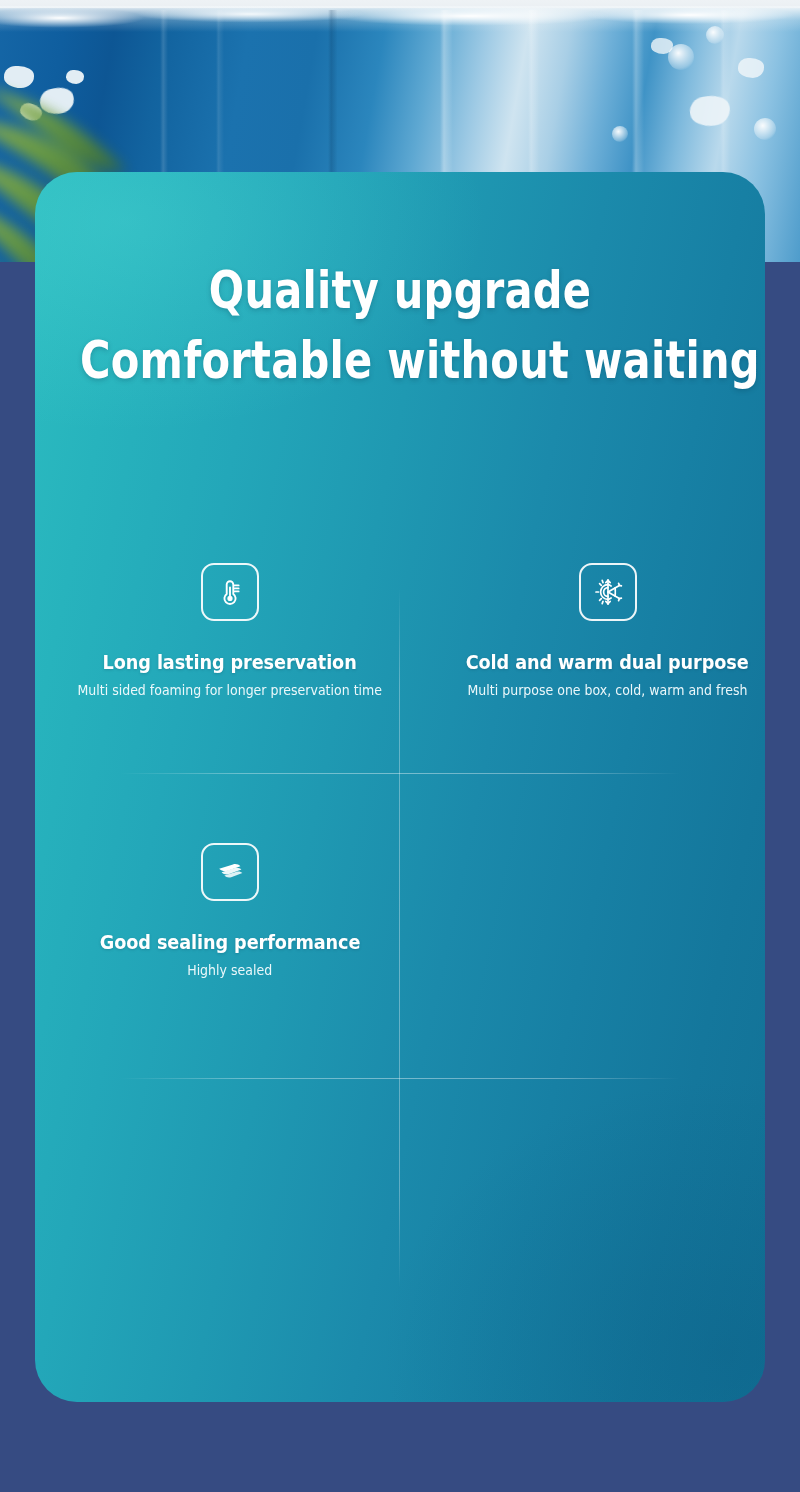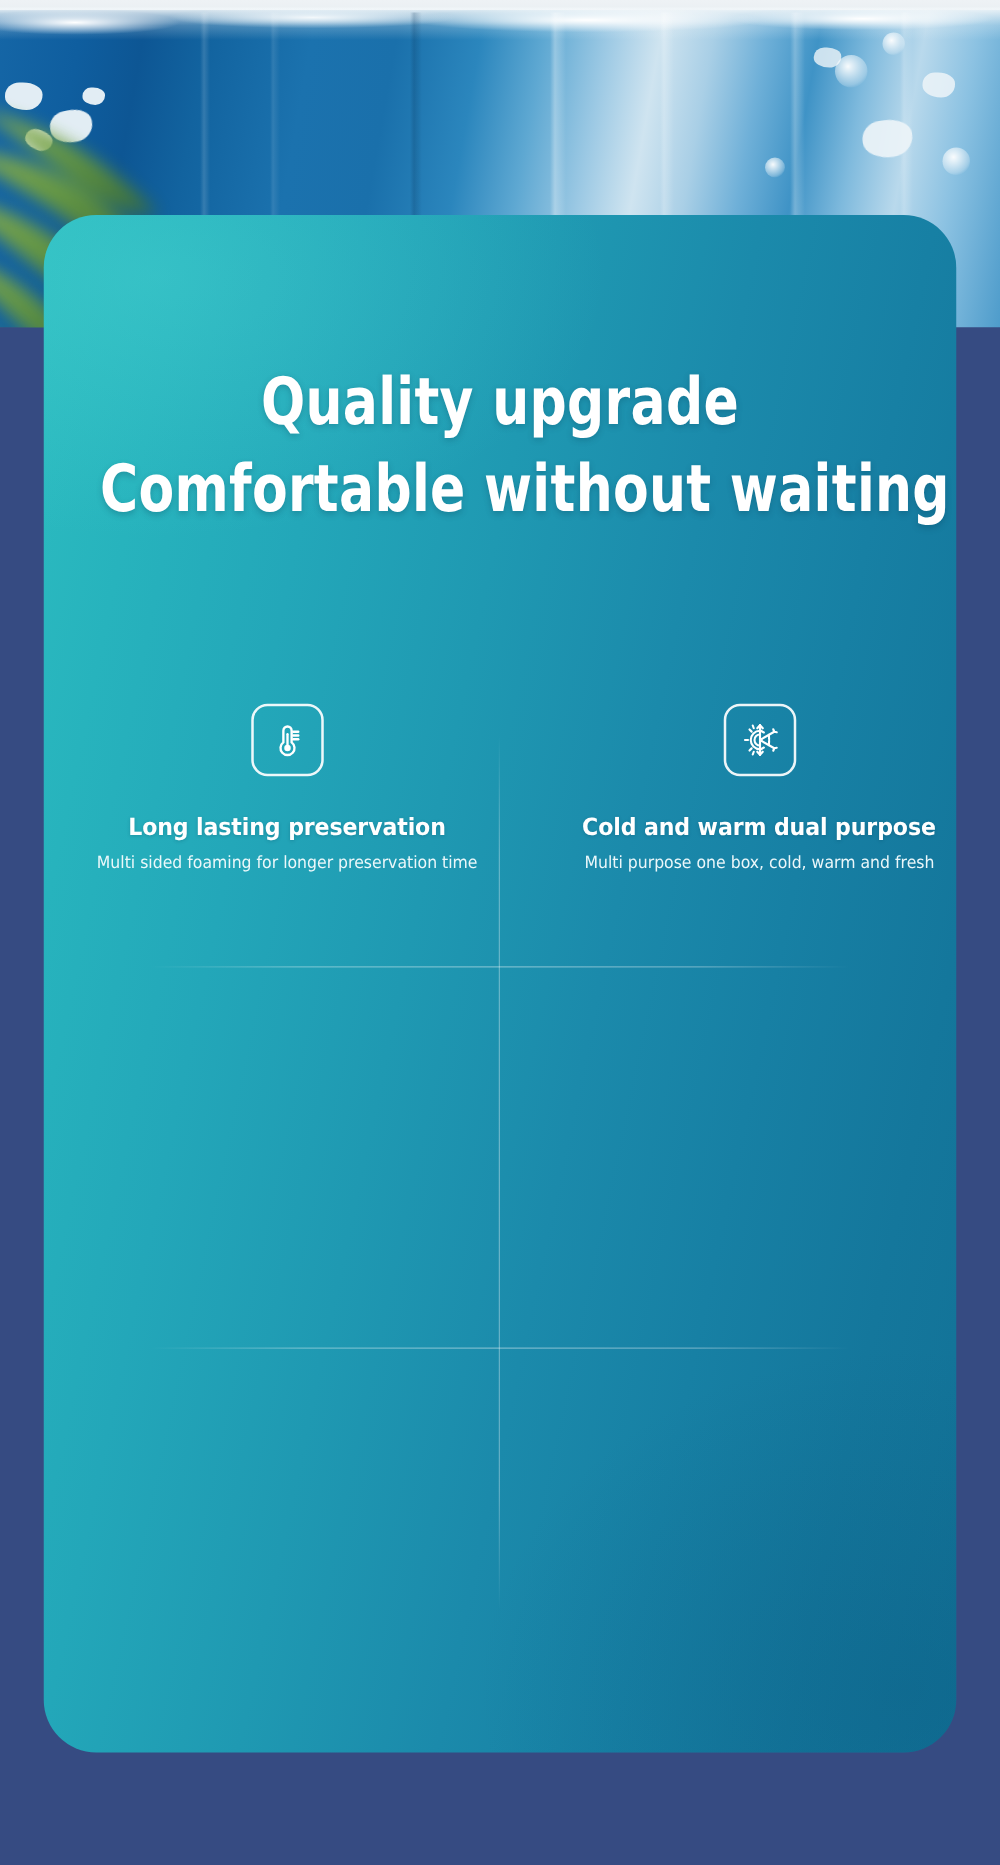--- a/index.html
+++ b/index.html
@@ -69,21 +69,21 @@
     overflow:hidden;
   }
   .card-sheen {
     position:absolute; inset:0;
     background:
       radial-gradient(ellipse 520px 300px at 12% 4%, rgba(86,222,218,.30), rgba(86,222,218,0) 70%),
       radial-gradient(ellipse 480px 380px at 95% 96%, rgba(8,86,126,.30), rgba(8,86,126,0) 72%);
     pointer-events:none;
   }
 
-  .headline { position:absolute; left:0; right:0; top:258px; text-align:center;margin-top:32px; }
+  .headline { position:absolute; left:0; right:0; top:258px; text-align:center; }
   .headline .line {
     color:#ffffff;
     font-family:"DejaVu Sans", sans-serif;
     font-weight:700;
     letter-spacing:.3px;
     transform:scaleX(.80);
     transform-origin:center;
     text-shadow:0 2px 6px rgba(2,52,74,.25);
     white-space:nowrap;
   }
@@ -239,16 +239,27 @@
           <path d="M17 28.8 l-2.2 -2.4"></path>
           <path d="M17 28.8 l2.2 -2.4"></path>
         </svg>
       </div>
       <div class="f-title">Cold and warm dual purpose</div>
       <div class="f-desc">Multi purpose one box, cold, warm and fresh</div>
     </div>
 
 
 
+    <div class="cell">
+      <div class="icon-box">
+        <svg width="34" height="34" viewBox="0 0 34 34" fill="#ffffff">
+          <path d="M6.2 13.8 L20.0 9.4 C22.6 8.6 25.8 9.4 27.4 11.2 L14.6 15.8 C11.6 16.8 8.2 15.9 6.2 13.8 Z"></path>
+          <path d="M8.6 17.2 L21.8 13.0 C24.2 12.3 27.0 13.0 28.4 14.6 L16.2 19.0 C13.4 20.0 10.4 19.2 8.6 17.2 Z" opacity=".92"></path>
+          <path d="M11.4 20.6 L23.6 16.7 C25.8 16.0 28.2 16.7 29.4 18.1 L18.2 22.2 C15.6 23.1 13.0 22.4 11.4 20.6 Z" opacity=".85"></path>
+        </svg>
+      </div>
+      <div class="f-title">Good sealing performance</div>
+      <div class="f-desc">Highly sealed</div>
+    </div>
 
 
   </div>
 </div>
 
 </body></html>

